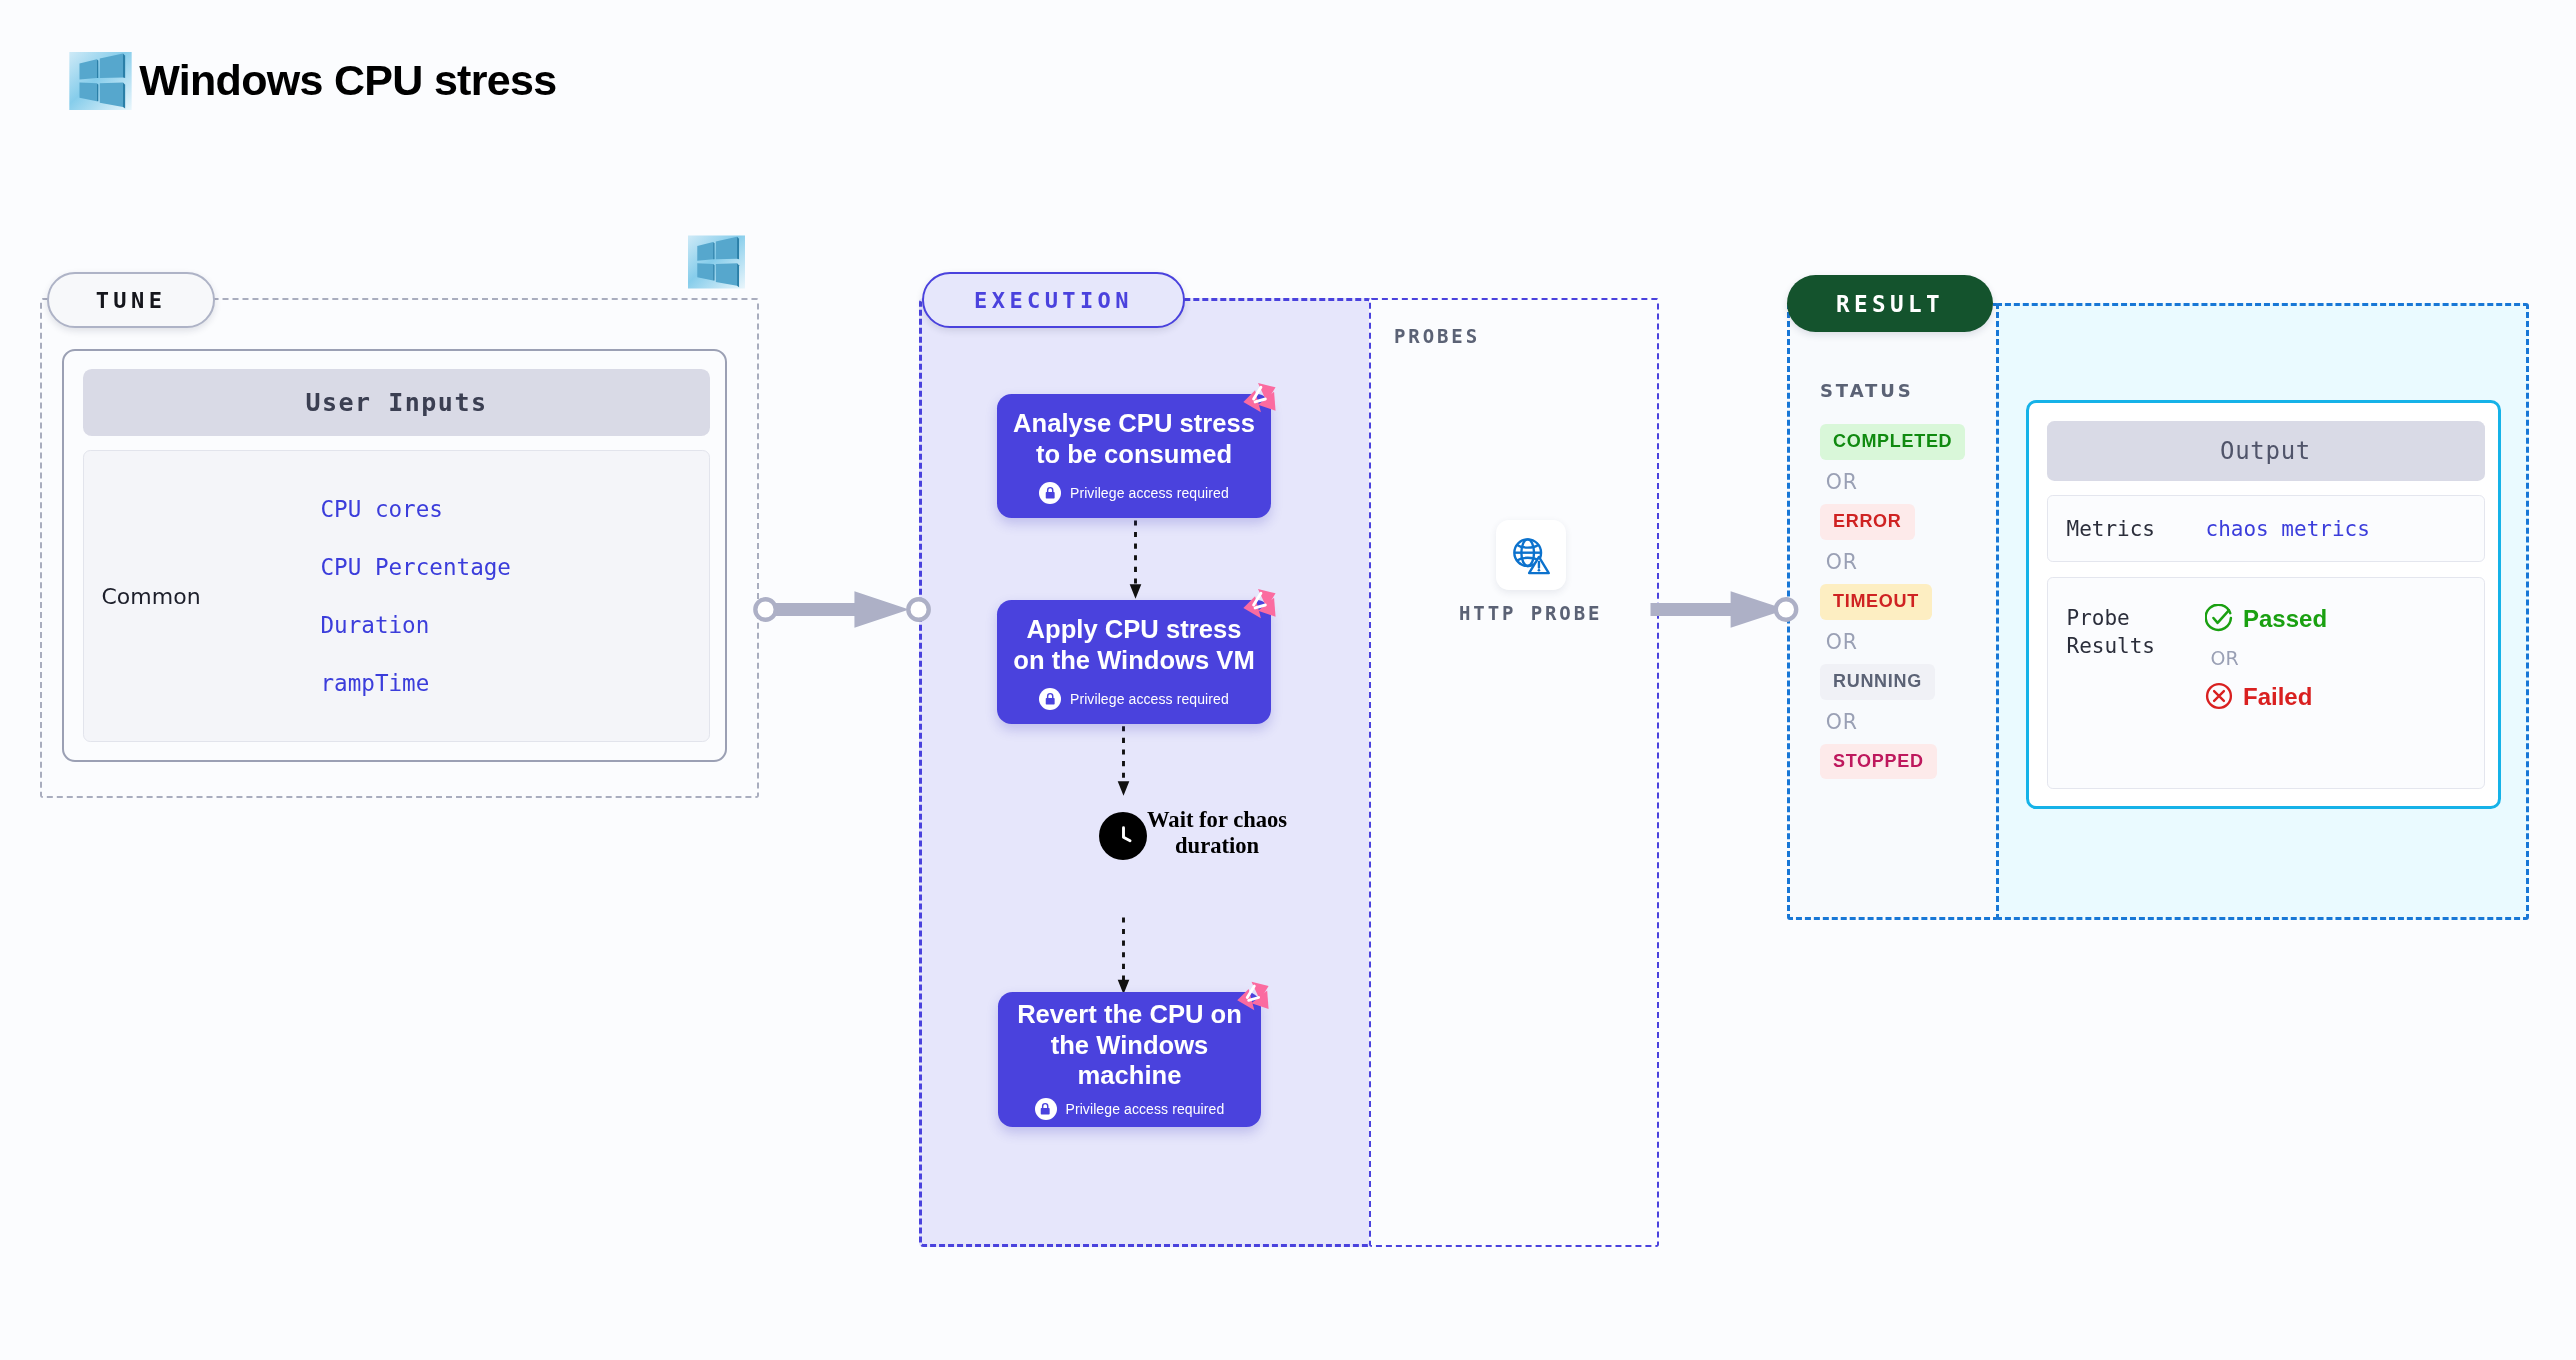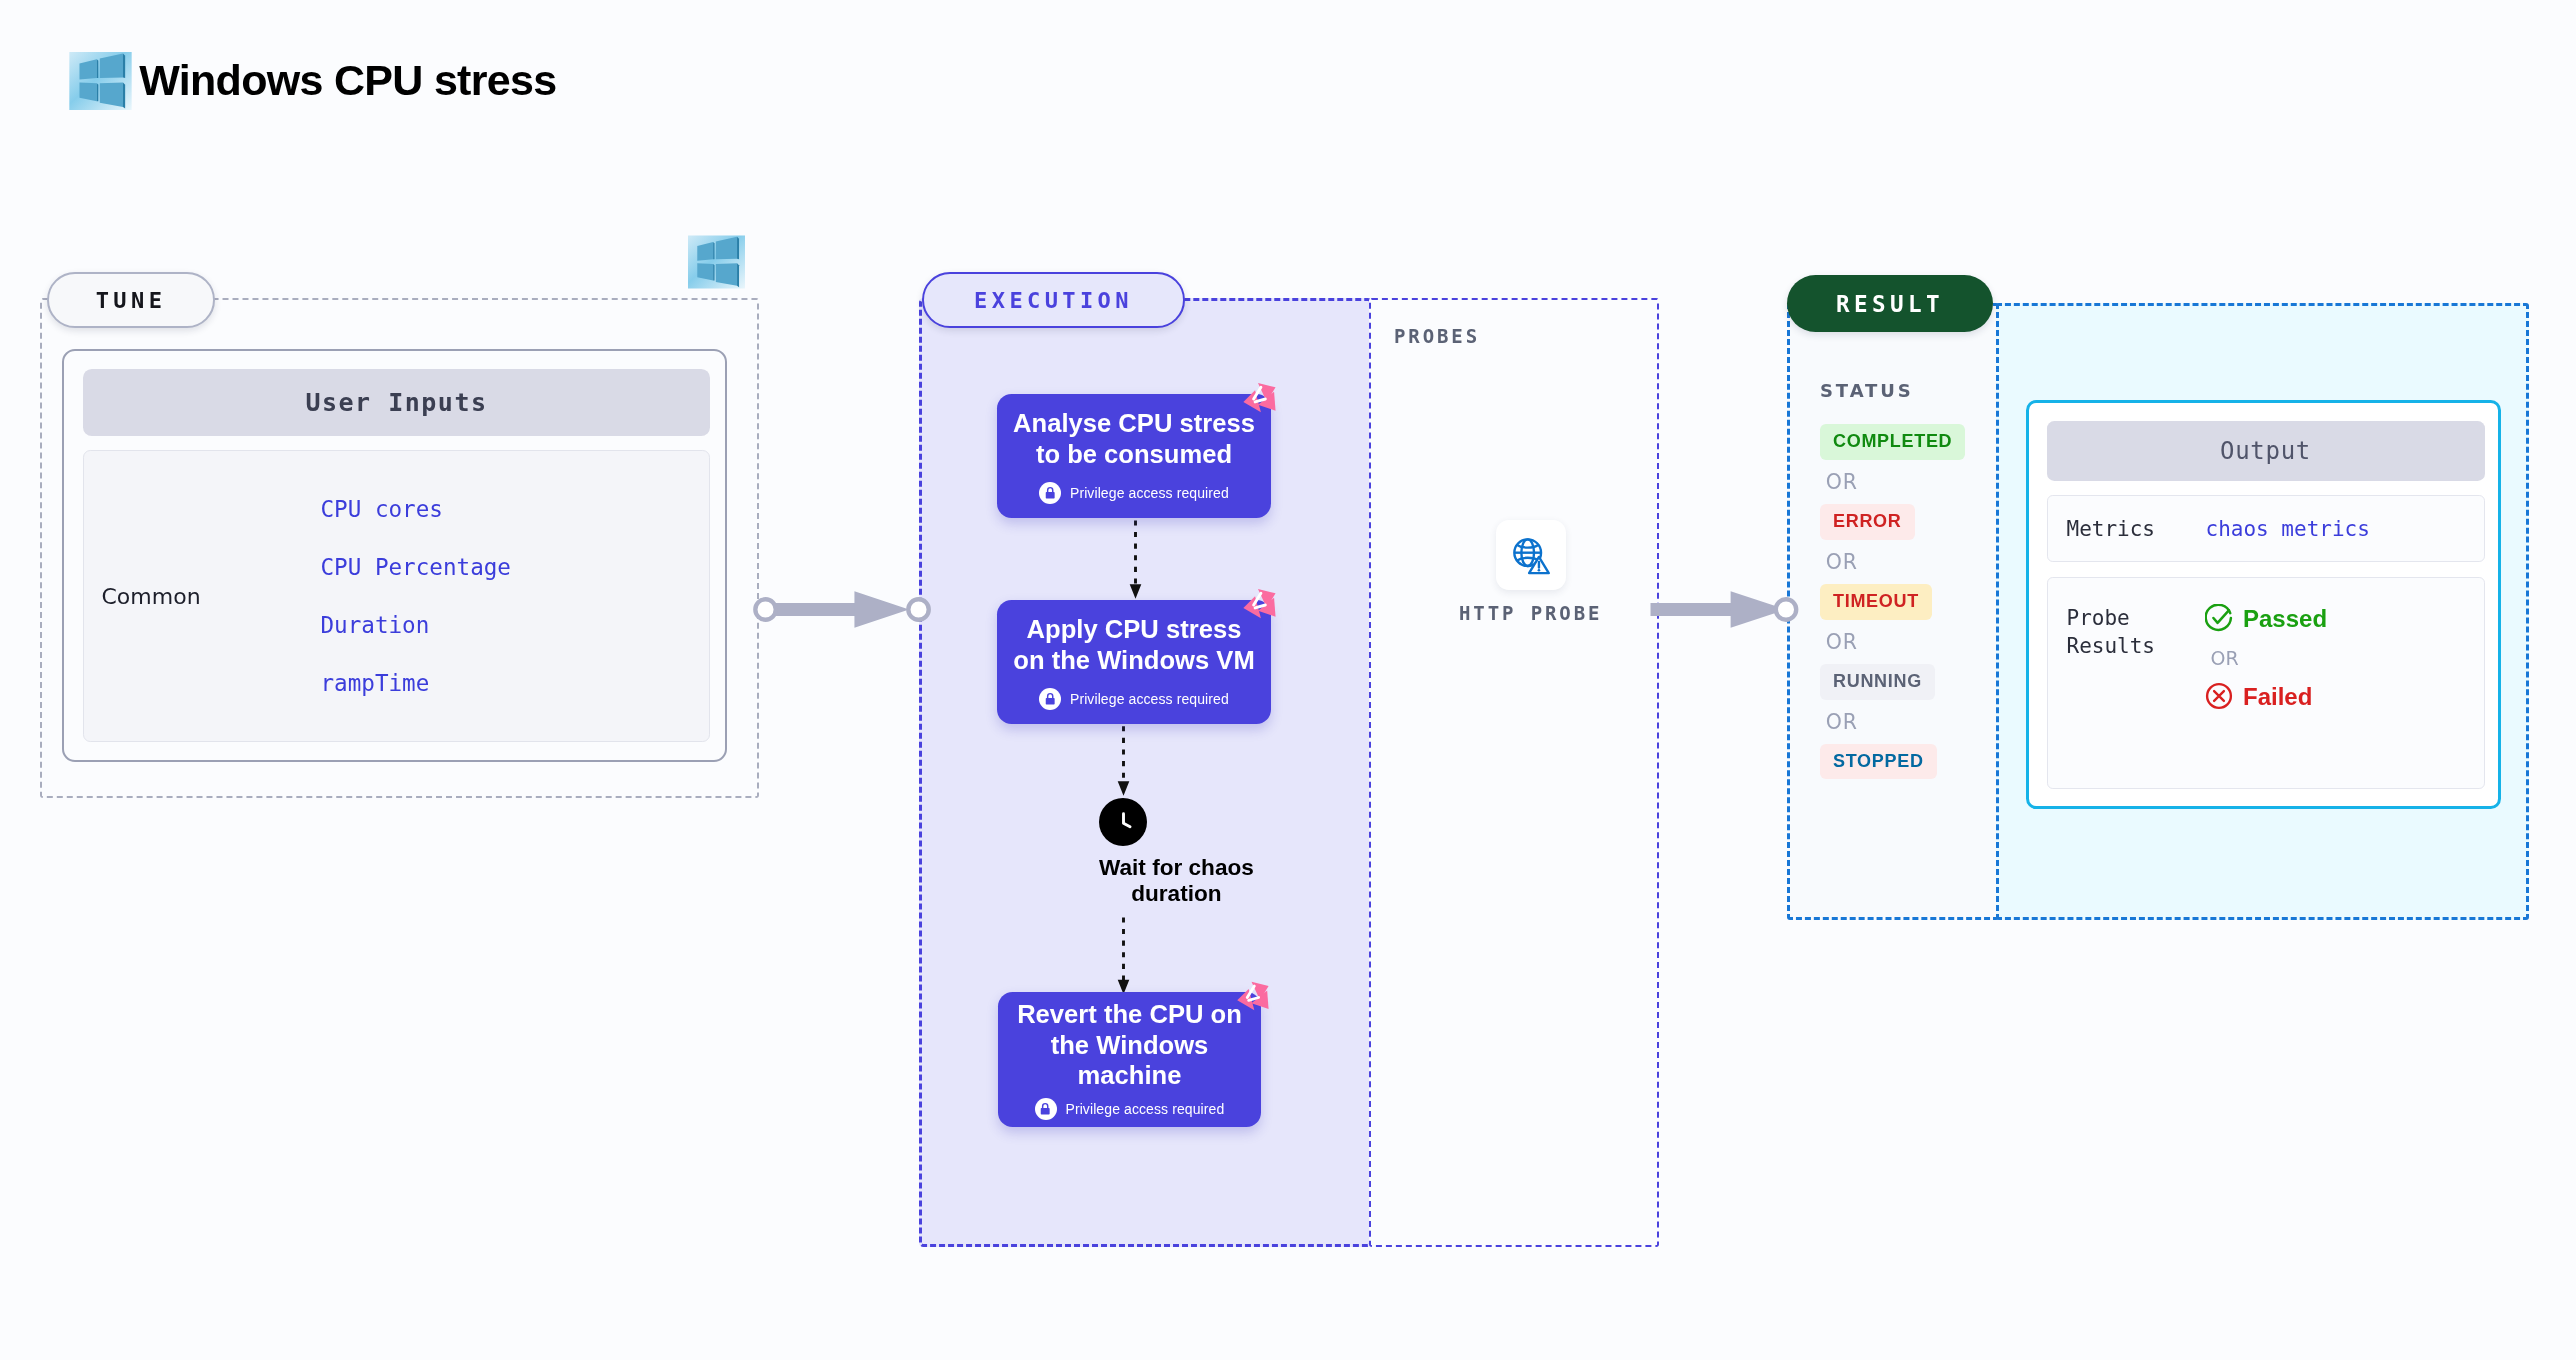--- a/index.html
+++ b/index.html
@@ -121,21 +121,21 @@
   .card2 { left: 997px; top: 600px; width: 274px; height: 124px; }
   .card3 { left: 998px; top: 992px; width: 263px; height: 135px; }
   .card3 .ec-priv { margin-top: 7.3px; }
 
   .pinwheel { position: absolute; z-index: 14; }
 
   
   .vconn { position: absolute; z-index: 8; }
   .clock-wrap {
     position: absolute; left: 1099px; top: 798px;
-    display: flex; flex-direction: column; align-items: flex-start; z-index: 12;
+    display: flex; flex-direction: row; align-items: flex-end; z-index: 12; font-family: Liberation Serif, serif;
   }
   .clock-ico { width: 48px; height: 48px; border-radius: 50%; background: #000;
     display: flex; align-items: center; justify-content: center; }
   .clock-label {
     margin-top: 8.8px; font-size: 22.6px; font-weight: bold; color: #000;
     text-align: center; line-height: 1.18; white-space: nowrap;
   }
 
   .harrow { position: absolute; z-index: 20; }
 
@@ -407,21 +407,21 @@
   <div class="status-label">STATUS</div>
   <div class="status-col">
     <div><span class="status-badge" style="background:#d9f7d9;color:#108a10">COMPLETED</span></div>
     <div class="or-txt">OR</div>
     <div><span class="status-badge" style="background:#fdeaea;color:#cf2222">ERROR</span></div>
     <div class="or-txt">OR</div>
     <div><span class="status-badge" style="background:#fdeec2;color:#cf2222">TIMEOUT</span></div>
     <div class="or-txt">OR</div>
     <div><span class="status-badge" style="background:#f0f1f6;color:#5b6275">RUNNING</span></div>
     <div class="or-txt">OR</div>
-    <div><span class="status-badge" style="background:#fdeaea;color:#0369a1">STOPPED</span></div>
+    <div><span class="status-badge" style="background:#fdeaea;color:#be185d">STOPPED</span></div>
   </div>
 
   <div class="dashbox output-box"></div>
   <div class="output-card">
     <div class="out-hdr">Output</div>
     <div class="out-metrics">
       <span class="lbl">Metrics</span>
       <span class="val">chaos metrics</span>
     </div>
     <div class="out-probe">

